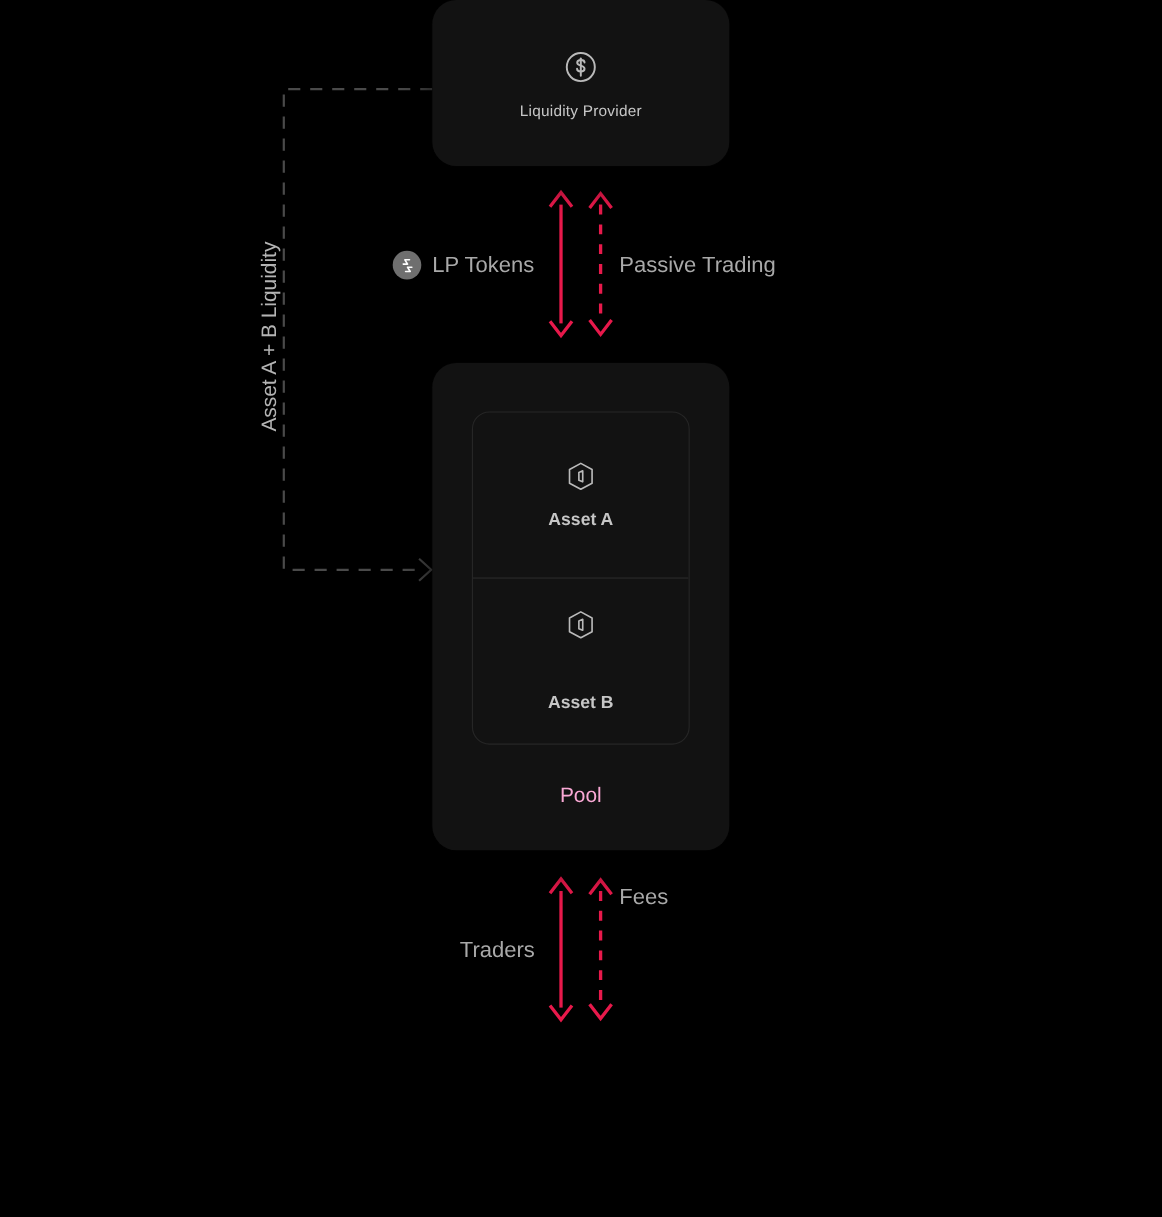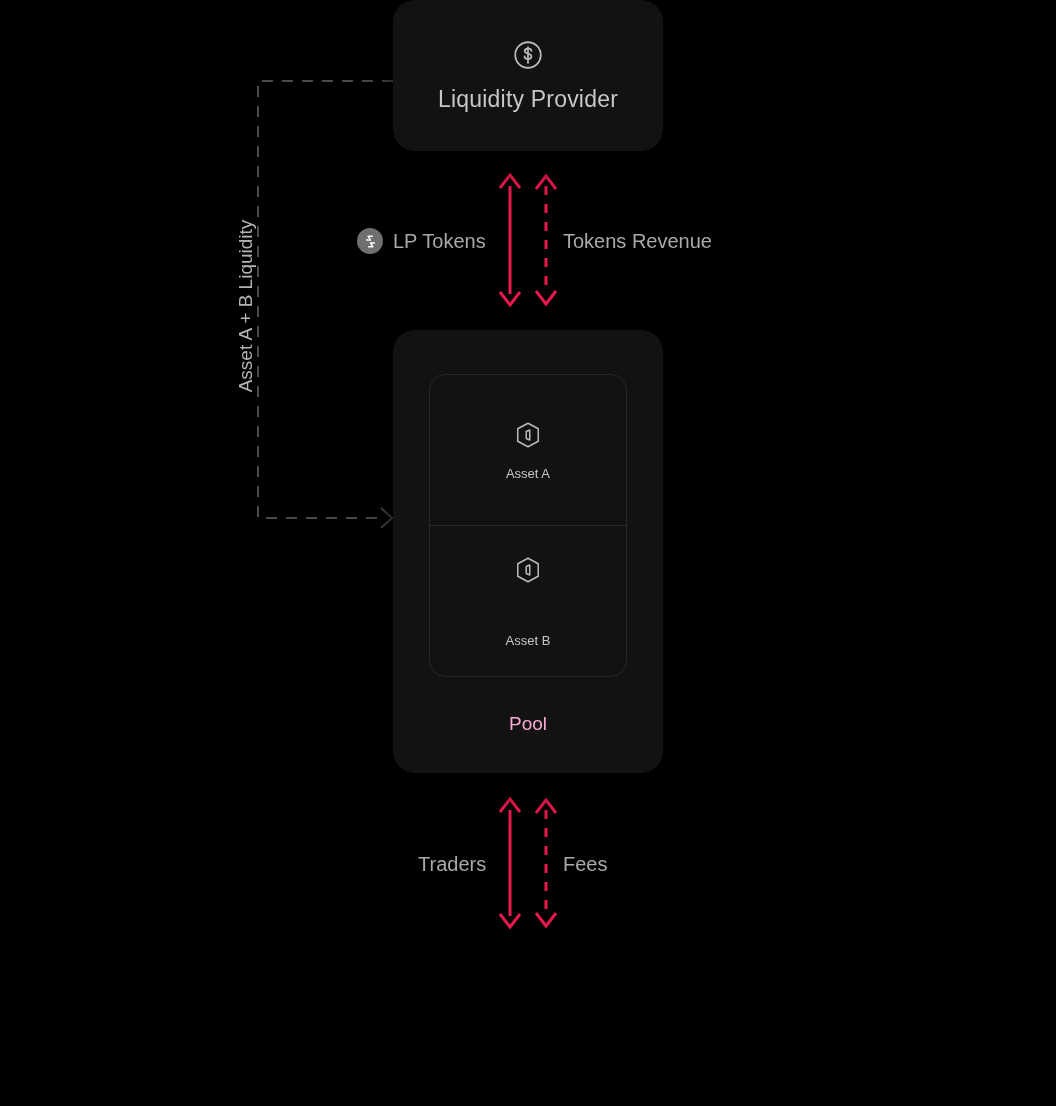--- a/index.html
+++ b/index.html
@@ -32,21 +32,21 @@
     justify-content: center;
     box-sizing: border-box;
   }
   .node-icon {
     display: block;
     line-height: 0;
     margin-bottom: 14px;
   }
   .node-label {
     color: #c6c6c6;
-    font-size: 23px;
+    font-size: 14px;
     font-weight: 300;
     letter-spacing: 0.2px;
     white-space: nowrap;
   }
 
   
   #node-lp {
     left: 393px;
     top: 0px;
     width: 270px;
@@ -79,22 +79,22 @@
   .asset-cell + .asset-cell {
     border-top: 1px solid #2a2a2a;
     gap: 32px;
   }
   .asset-icon {
     line-height: 0;
     margin-bottom: 16px;
   }
   .asset-label {
     color: #c6c6c6;
-    font-size: 13px;
-    font-weight: 400;
+    font-size: 16px;
+    font-weight: 700;
     white-space: nowrap;
   }
   #pool-caption {
     margin-top: 36px;
     color: #f9a8d4;
     font-size: 19px;
     font-weight: 300;
   }
 
   
@@ -126,21 +126,21 @@
     display: inline-flex;
     align-items: center;
     justify-content: center;
     margin-right: 10px;
     flex: none;
   }
 
   #flow-lptokens { left: 357px; top: 226px; }
   #flow-passive  { left: 563px; top: 226px; }
   #flow-trading  { left: 418px; top: 849px; }
-  #flow-fees     { left: 563px; top: 849px; }
+  #flow-fees     { left: 563px; top: 801px; }
 
   
   #side-label {
     position: absolute;
     left: 131px;
     top: 295px;
     width: 230px;
     text-align: center;
     transform: rotate(-90deg);
     color: #b4b4b4;
@@ -239,21 +239,21 @@
     <span class="lp-badge">
       <svg width="17" height="17" viewBox="0 0 24 24" fill="none" stroke="#ffffff" stroke-width="2.1" stroke-linecap="round" stroke-linejoin="round">
         <path d="M14.5 4.5H8.6L12 10H6.5"></path>
         <path d="M9.5 19.5h5.9L12 14h5.5"></path>
       </svg>
     </span>
     <span class="flow-text">LP Tokens</span>
   </div>
 
   <div class="flow-row" id="flow-passive">
-    <span class="flow-text">Tokens Revenue</span>
+    <span class="flow-text">Passive Trading</span>
   </div>
 
   <div class="flow-row" id="flow-trading">
     <span class="flow-text">Traders</span>
   </div>
 
   <div class="flow-row" id="flow-fees">
     <span class="flow-text">Fees</span>
   </div>
 

